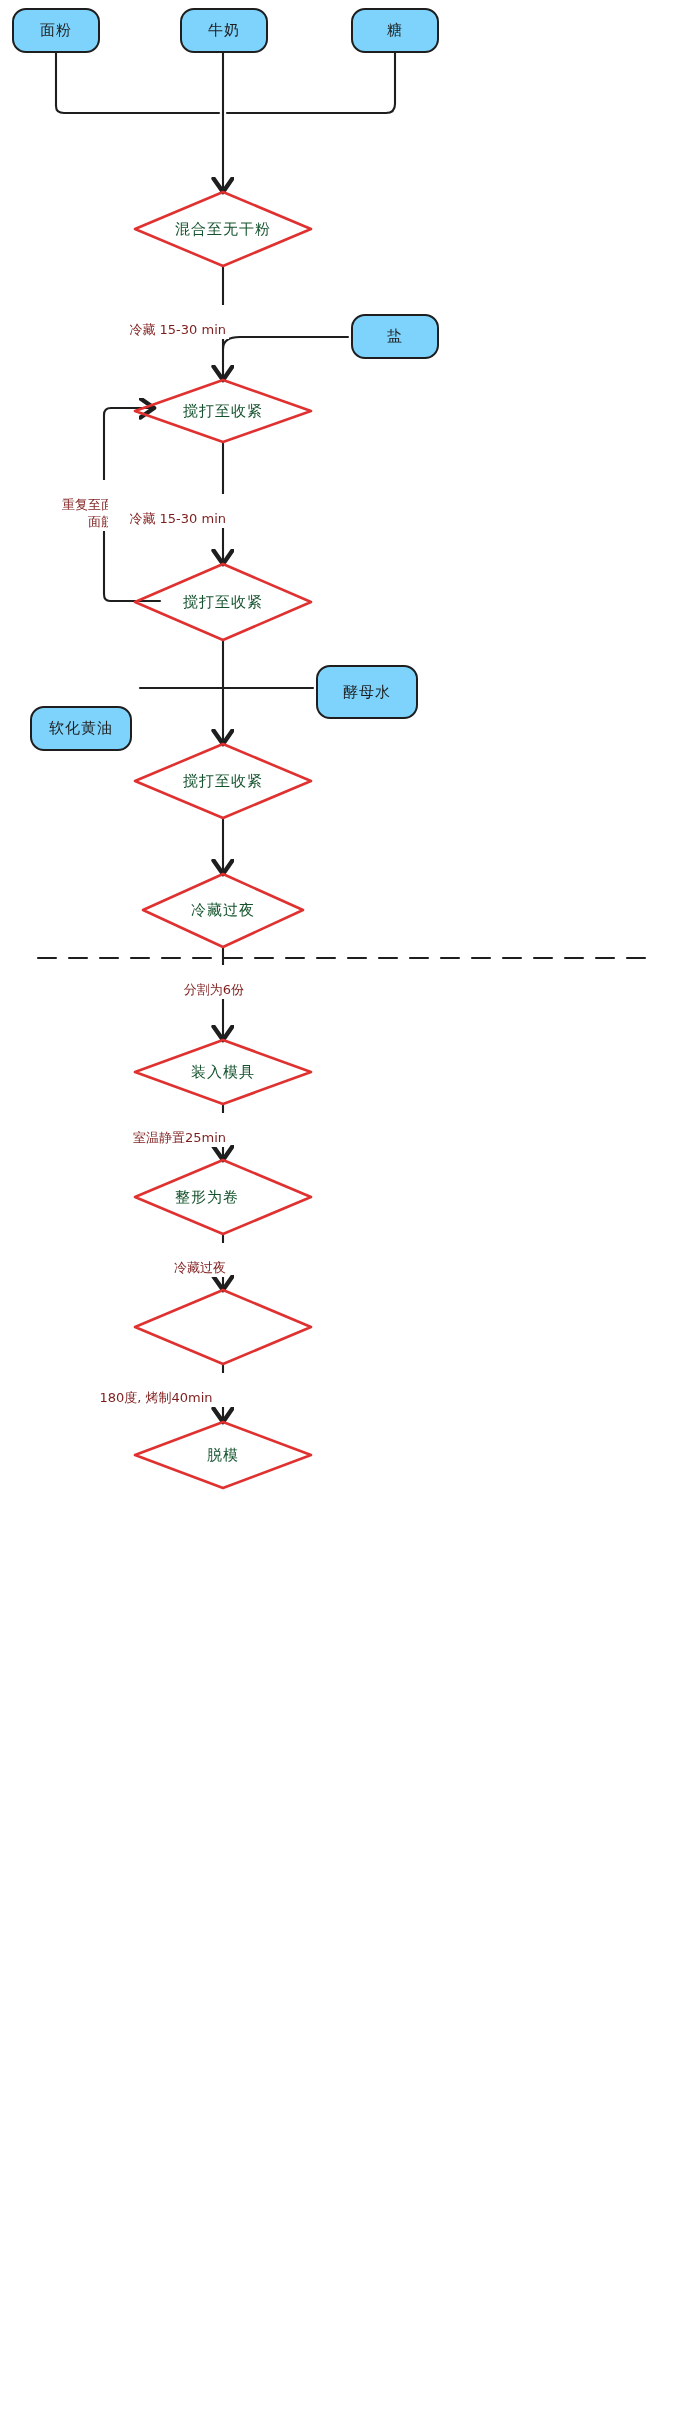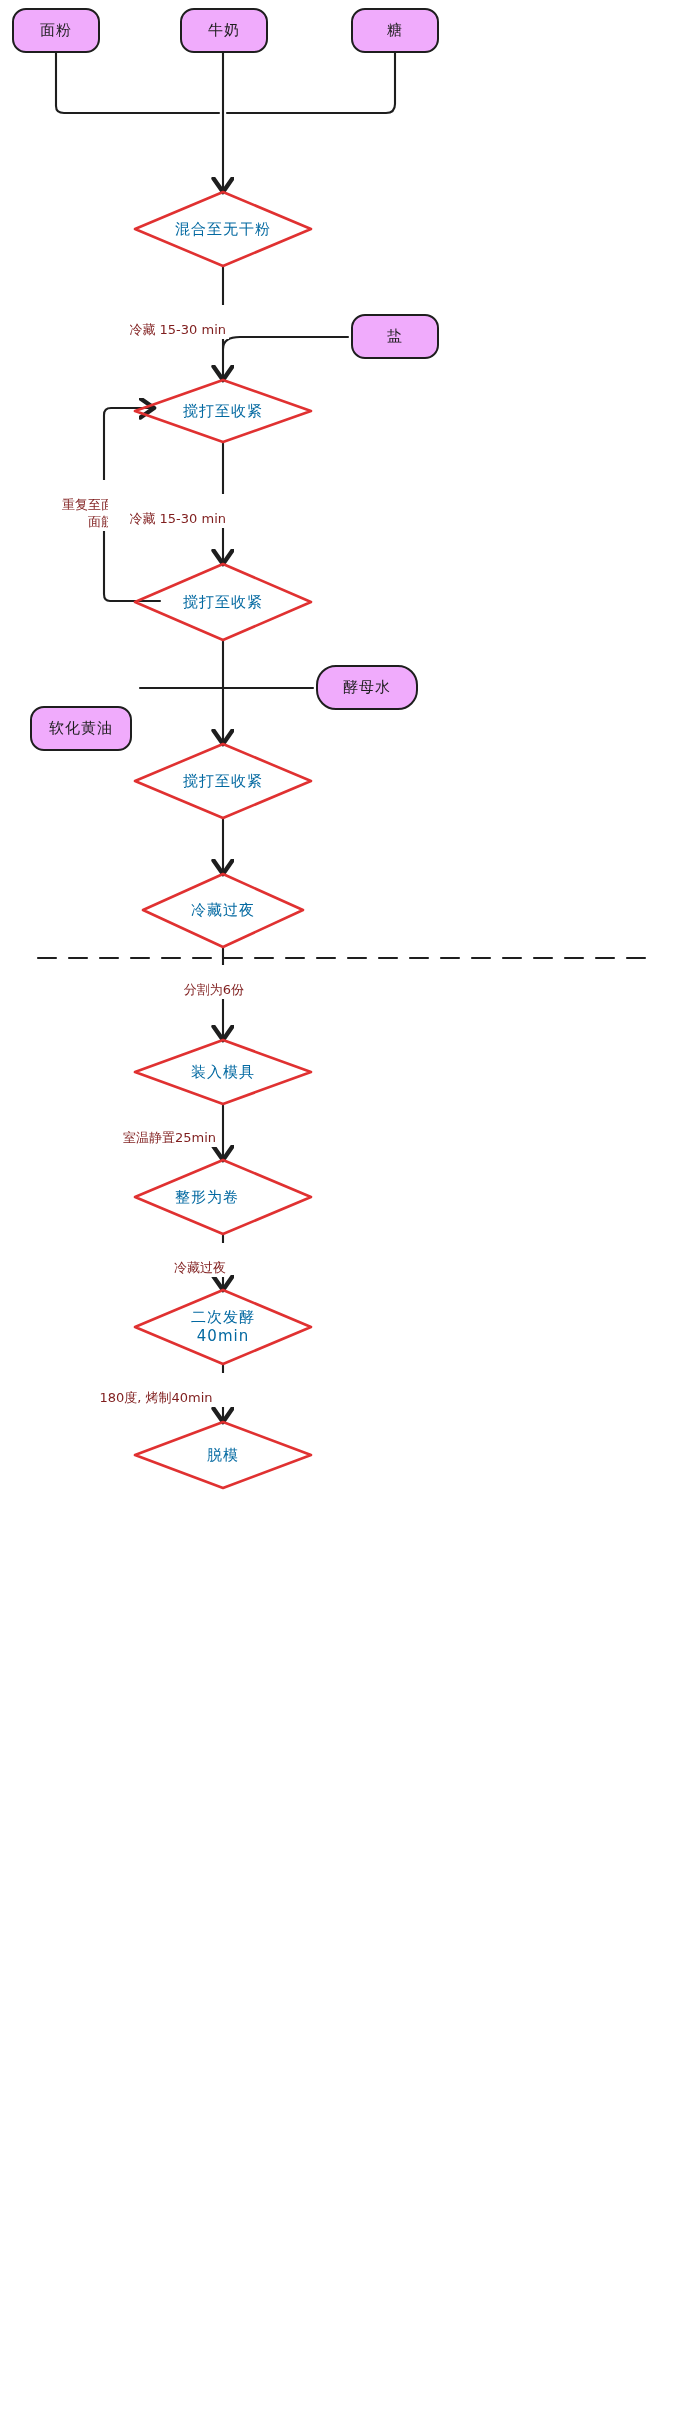--- a/index.html
+++ b/index.html
@@ -1,21 +1,21 @@
 <!DOCTYPE html>
 <html><head>
 <meta charset="utf-8">
 <style>
   html,body{margin:0;padding:0;background:#ffffff;}
   body{font-family:"DejaVu Sans","Liberation Sans",sans-serif;}
   #stage{position:relative;width:691px;height:2413px;background:#ffffff;overflow:hidden;}
   svg#wires{position:absolute;left:0;top:0;width:691px;height:2413px;}
   .node{position:absolute;display:flex;align-items:center;justify-content:center;text-align:center;box-sizing:border-box;}
-  .ing{border:2.2px solid #1e1e1e;border-radius:14px;background:#f0abfc;color:#1e1e1e;font-size:15px;letter-spacing:1px;}
-  .dialab{position:absolute;display:flex;align-items:center;justify-content:center;text-align:center;color:#0369a1;font-size:15px;letter-spacing:1px;line-height:1.25;pointer-events:none;}
+  .ing{border:2.2px solid #1e1e1e;border-radius:14px;background:#7dd3fc;color:#1e1e1e;font-size:15px;letter-spacing:1px;}
+  .dialab{position:absolute;display:flex;align-items:center;justify-content:center;text-align:center;color:#14532d;font-size:15px;letter-spacing:1px;line-height:1.25;pointer-events:none;}
   .elab{position:absolute;color:#7f1d1d;font-size:13px;line-height:1.3;text-align:center;background:#ffffff;padding:0 3px;white-space:pre-line;}
 </style>
 </head>
 <body>
 
 <div id="stage">
 
   <svg id="wires" viewBox="0 0 691 2413" xmlns="http://www.w3.org/2000/svg">
     <defs>
       <marker id="ah" markerWidth="12" markerHeight="12" refX="6" refY="5" orient="auto">
@@ -77,21 +77,21 @@
   </div>
   <div class="node ing" style="left:351px;top:8px;width:88px;height:45px;">
     <span>糖</span>
   </div>
   <div class="node ing" style="left:351px;top:314px;width:88px;height:45px;">
     <span>盐</span>
   </div>
   <div class="node ing" style="left:30px;top:665px;width:102px;height:45px;margin-top:41px;">
     <span>软化黄油</span>
   </div>
-  <div class="node ing" style="left:316px;top:665px;width:102px;height:45px;border-radius:20px;">
+  <div class="node ing" style="left:316px;top:665px;width:102px;height:54px;">
     <span>酵母水</span>
   </div>
 
   <div class="dialab" style="left:143px;top:214px;width:160px;height:30px;">
     <span>混合至无干粉</span>
   </div>
   <div class="dialab" style="left:143px;top:396px;width:160px;height:30px;">
     <span>搅打至收紧</span>
   </div>
   <div class="dialab" style="left:143px;top:587px;width:160px;height:30px;">
@@ -102,42 +102,38 @@
   </div>
   <div class="dialab" style="left:143px;top:895px;width:160px;height:30px;">
     <span>冷藏过夜</span>
   </div>
   <div class="dialab" style="left:143px;top:1057px;width:160px;height:30px;">
     <span>装入模具</span>
   </div>
   <div class="dialab" style="left:127px;top:1182px;width:160px;height:30px;">
     <span>整形为卷</span>
   </div>
-  <div class="dialab" style="left:143px;top:1303px;width:160px;height:48px;white-space:pre-line;">
-    <span style="white-space:pre-line;">二次发酵
-40min</span>
-  </div>
   <div class="dialab" style="left:143px;top:1440px;width:160px;height:30px;">
     <span>脱模</span>
   </div>
 
   <div class="elab" style="left:108px;top:305px;width:115px;text-align:right;">
     <span>冷藏 15-30 min</span>
   </div>
   <div class="elab" style="left:26px;top:480px;width:170px;">
     <span style="white-space:pre-line;">重复至面团不黏筒
 面筋稳定</span>
   </div>
   <div class="elab" style="left:108px;top:494px;width:115px;text-align:right;">
     <span>冷藏 15-30 min</span>
   </div>
   <div class="elab" style="left:141px;top:965px;width:100px;text-align:right;">
     <span>分割为6份</span>
   </div>
-  <div class="elab" style="left:88px;top:1113px;width:125px;text-align:right;">
+  <div class="elab" style="left:98px;top:1113px;width:125px;text-align:right;">
     <span>室温静置25min</span>
   </div>
   <div class="elab" style="left:123px;top:1243px;width:100px;text-align:right;">
     <span>冷藏过夜</span>
   </div>
   <div class="elab" style="left:83px;top:1373px;width:140px;text-align:center;">
     <span>180度, 烤制40min</span>
   </div>
 
 </div>

